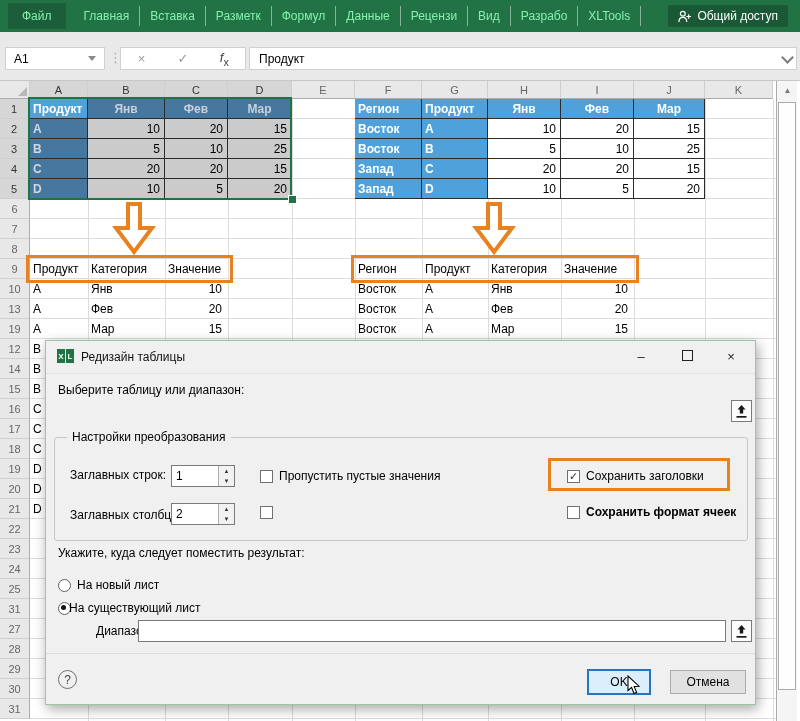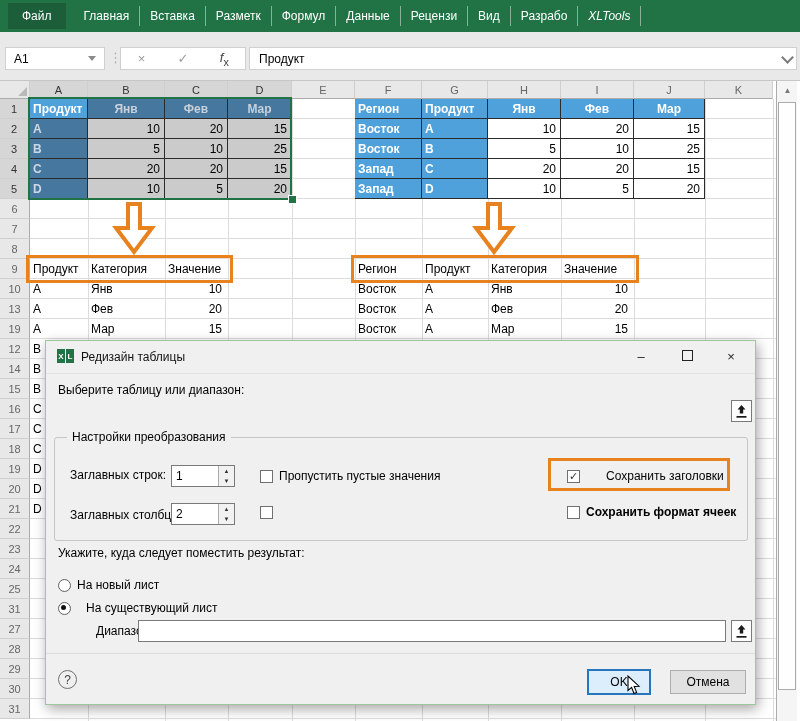--- a/index.html
+++ b/index.html
@@ -3,24 +3,24 @@
 <meta charset="utf-8">
 <style>
   html,body{margin:0;padding:0;}
   #app{position:relative;width:800px;height:721px;background:#fff;overflow:hidden;
        font-family:"Liberation Sans",sans-serif;font-size:12px;color:#000;}
   .abs{position:absolute;}
 
   
   #ribbon{left:0;top:0;width:800px;height:32px;background:#217346;display:flex;align-items:center;}
   #tabs{display:flex;align-items:center;margin-left:8px;}
-  .tab{color:#ffffff;font-size:12px;height:20px;line-height:20px;padding:0 10px;white-space:nowrap;cursor:default;}
+  .tab{color:#86efac;font-size:12px;height:20px;line-height:20px;padding:0 10px;white-space:nowrap;cursor:default;}
   .tab.file{background:rgba(0,0,0,0.18);height:26px;line-height:26px;padding:0 14px;margin-right:8px;}
   .tab:not(.file):not(:nth-child(2)){border-left:1px solid rgba(255,255,255,0.45);}
-  .tab.last{border-right:1px solid rgba(255,255,255,0.45);font-style:italic;}
+  .tab.last{border-right:1px solid rgba(255,255,255,0.45);}
   #share-btn{position:absolute;right:12px;top:5px;height:22px;display:flex;align-items:center;gap:6px;
              background:rgba(0,0,0,0.22);color:#fff;padding:0 10px;border-radius:2px;}
 
   
   #fbar{left:0;top:32px;width:800px;height:48px;background:#E9E9E9;border-bottom:1px solid #C6C6C6;}
   #namebox{left:5px;top:15px;width:100px;height:23px;background:#fff;border:1px solid #D0D0D0;
            line-height:23px;padding-left:8px;box-sizing:border-box;}
   #namebox-arrow{left:88px;top:24px;width:0;height:0;border-left:4px solid transparent;border-right:4px solid transparent;border-top:5px solid #8a8a8a;}
   #grip{left:109px;top:18px;color:#a8a8a8;font-size:13px;letter-spacing:-1px;}
   #fxbox{left:120px;top:15px;width:126px;height:23px;background:#fff;border:1px solid #D0D0D0;box-sizing:border-box;
@@ -119,20 +119,28 @@
         <div class="tab">Главная</div>
         <div class="tab">Вставка</div>
         <div class="tab">Разметк</div>
         <div class="tab">Формул</div>
         <div class="tab">Данные</div>
         <div class="tab">Рецензи</div>
         <div class="tab">Вид</div>
         <div class="tab">Разрабо</div>
         <div class="tab last">XLTools</div>
       </div>
+    <div id="share-btn">
+      <svg width="13" height="13" viewBox="0 0 14 14">
+        <circle cx="5.2" cy="4" r="2.6" fill="none" stroke="#fff" stroke-width="1.3"></circle>
+        <path d="M1 13 C1 9.6 3 8 5.2 8 C7.4 8 9.4 9.6 9.4 13" fill="none" stroke="#fff" stroke-width="1.3"></path>
+        <path d="M11.5 4.5 v5 M9 7 h5" stroke="#fff" stroke-width="1.3"></path>
+      </svg>
+      <span>Общий доступ</span>
+    </div>
   </div>
 
   <div class="abs" id="fbar">
     <div class="abs" id="namebox">A1</div>
     <div class="abs" id="namebox-arrow"></div>
     <div class="abs" id="grip">⋮</div>
     <div class="abs" id="fxbox">
       <span class="fbtn">×</span>
       <span class="fbtn">✓</span>
       <span class="fbtn fx"><i>f</i><sub>x</sub></span>
@@ -394,42 +402,42 @@
       <div class="spinner" style="left:116px;top:27px;">
         <span class="val">1</span>
         <span class="arrows">
             <span>▲</span>
             <span>▼</span>
           </span>
       </div>
       <span class="cb" style="left:205px;top:32px;"></span>
       <div class="dlbl" style="left:224px;top:31px;">Пропустить пустые значения</div>
       <span class="cb" style="left:512px;top:32px;">✓</span>
-      <div class="dlbl" style="left:531px;top:31px;margin-left:20px;">Сохранить заголовки</div>
+      <div class="dlbl" style="left:531px;top:31px;">Сохранить заголовки</div>
 
       <div class="dlbl" style="left:15px;top:70px;">Заглавных столбцов:</div>
       <div class="spinner" style="left:116px;top:65px;">
         <span class="val">2</span>
         <span class="arrows">
             <span>▲</span>
             <span>▼</span>
           </span>
       </div>
       <span class="cb" style="left:205px;top:68px;"></span>
       <span class="cb" style="left:512px;top:68px;"></span>
       <div class="dlbl" style="left:531px;top:67px;font-weight:bold;">Сохранить формат ячеек</div>
     </div>
 
     <div class="orange-rect" style="position:absolute;left:502px;top:117px;width:182px;height:33px;"></div>
 
     <div class="dlbl" style="left:12px;top:205px;">Укажите, куда следует поместить результат:</div>
     <span class="radio" style="left:12px;top:238px;"></span>
     <div class="dlbl" style="left:31px;top:237px;">На новый лист</div>
     <span class="radio on" style="left:12px;top:261px;"></span>
-    <div class="dlbl" style="left:40px;top:260px;">На существующий лист</div>
+    <div class="dlbl" style="left:23px;top:260px;">На существующий лист</div>
 
     <div class="dlbl" style="left:50px;top:283px;">Диапазон:</div>
     <input class="dinput" style="left: 92px; top: 279px; width: 588px; height: 22px;" value="">
     <div class="rangebtn" style="left:685px;top:279px;">
       <svg width="13" height="15" viewBox="0 0 13 15">
         <path d="M6.5 1 L10.5 5.5 H8.2 V9.5 H4.8 V5.5 H2.5 Z" fill="#1a1a1a"></path>
         <rect x="1.5" y="12" width="10" height="1.7" fill="#1a1a1a"></rect>
       </svg>
     </div>
 

